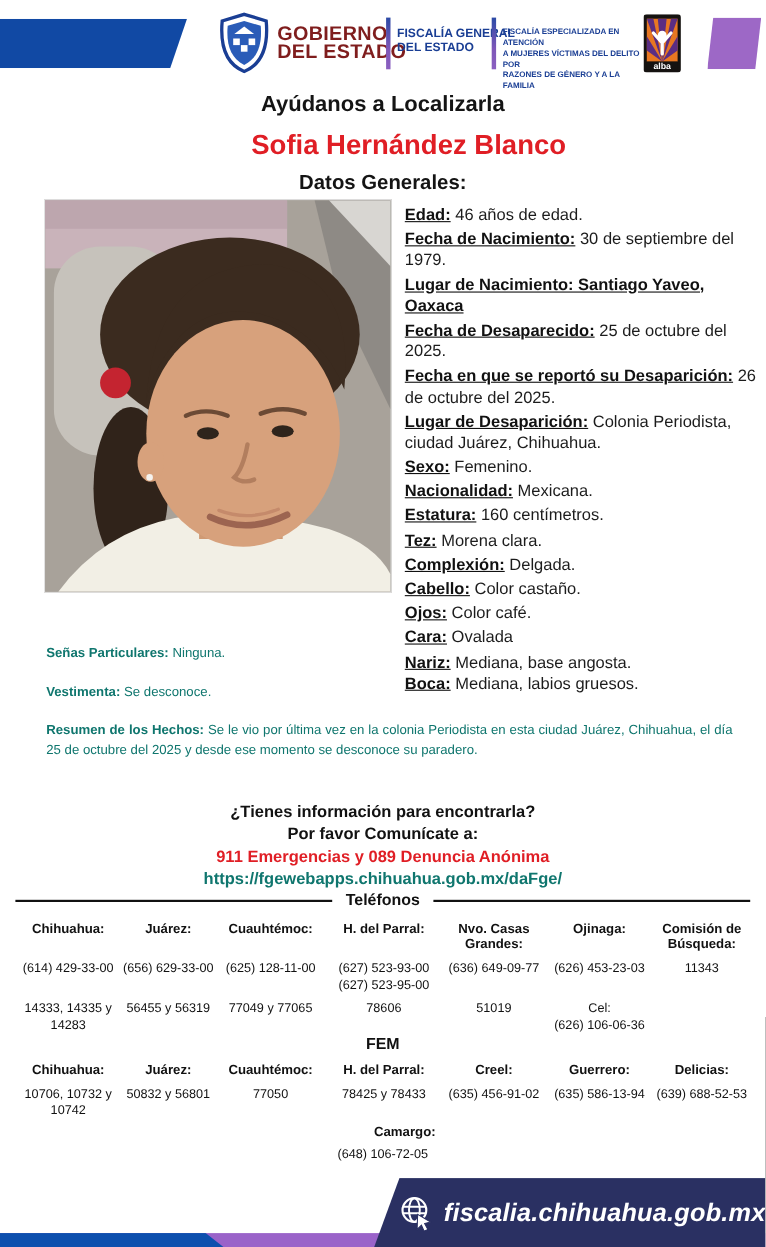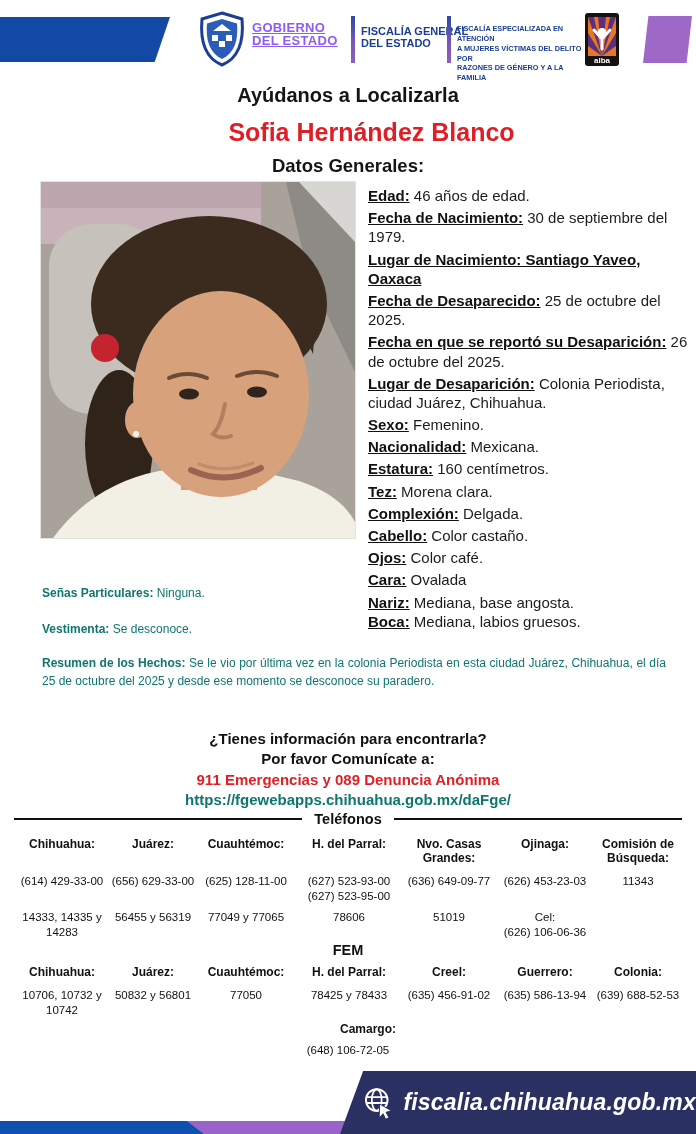--- a/index.html
+++ b/index.html
@@ -9,21 +9,21 @@
     background:#ffffff; overflow:hidden;
     font-family:"Liberation Sans", sans-serif; color:#111;
   }
   
   .shape-blue-left { position:absolute; left:0; top:17px; width:170px; height:45px;
     background:#1149a4; clip-path:polygon(0 0,100% 0,91% 100%,0 100%); }
   .shape-purple-right { position:absolute; left:643px; top:16px; width:49px; height:47px;
     background:#9d68c6; clip-path:polygon(11% 0,100% 0,89% 100%,0 100%); }
   .shield { position:absolute; left:197px; top:11px; }
   .gob-text { position:absolute; left:252px; top:22px; font-weight:bold;
-    font-size:13px; line-height:0.97; color:#8b5cf6; letter-spacing:.3px;text-decoration:underline; }
+    font-size:18px; line-height:0.97; color:#7f1d1d; letter-spacing:.3px; }
   .hdr-div { position:absolute; top:16px; width:4px; height:47px;
     background:linear-gradient(#2b4aa6 0%, #7e57b8 60%, #8b5fc0 100%); }
   .div1 { left:351px; } .div2 { left:447px; }
   .fge-text { position:absolute; left:361px; top:26px; font-weight:bold;
     font-size:11px; line-height:1.08; color:#1a3e94; }
   .fem-text { position:absolute; left:457px; top:24px; font-weight:bold;
     font-size:7.3px; line-height:1.35; color:#1a3e94; width:128px; }
   .alba-logo { position:absolute; left:585px; top:13px; }
   
   .center-line { position:absolute; left:0; width:100%; text-align:center; }
@@ -238,21 +238,21 @@
   </div>
 
   <div class="fem-title">FEM</div>
   <div class="tbl fem-head">
     <div class="h">Chihuahua:</div>
     <div class="h">Juárez:</div>
     <div class="h">Cuauhtémoc:</div>
     <div class="h">H. del Parral:</div>
     <div class="h">Creel:</div>
     <div class="h">Guerrero:</div>
-    <div class="h">Colonia:</div>
+    <div class="h">Delicias:</div>
   </div>
   <div class="tbl fem-r1">
     <div class="c">10706, 10732 y 10742</div>
     <div class="c">50832 y 56801</div>
     <div class="c">77050</div>
     <div class="c">78425 y 78433</div>
     <div class="c">(635) 456-91-02</div>
     <div class="c">(635) 586-13-94</div>
     <div class="c">(639) 688-52-53</div>
   </div>

